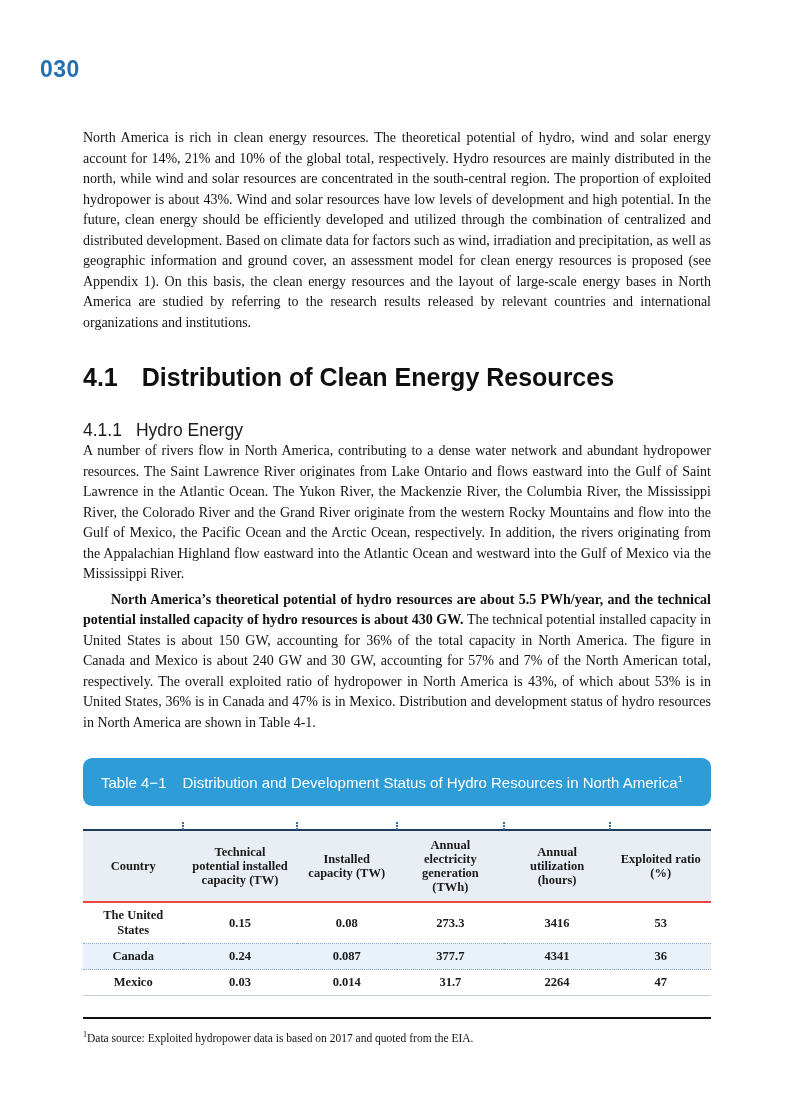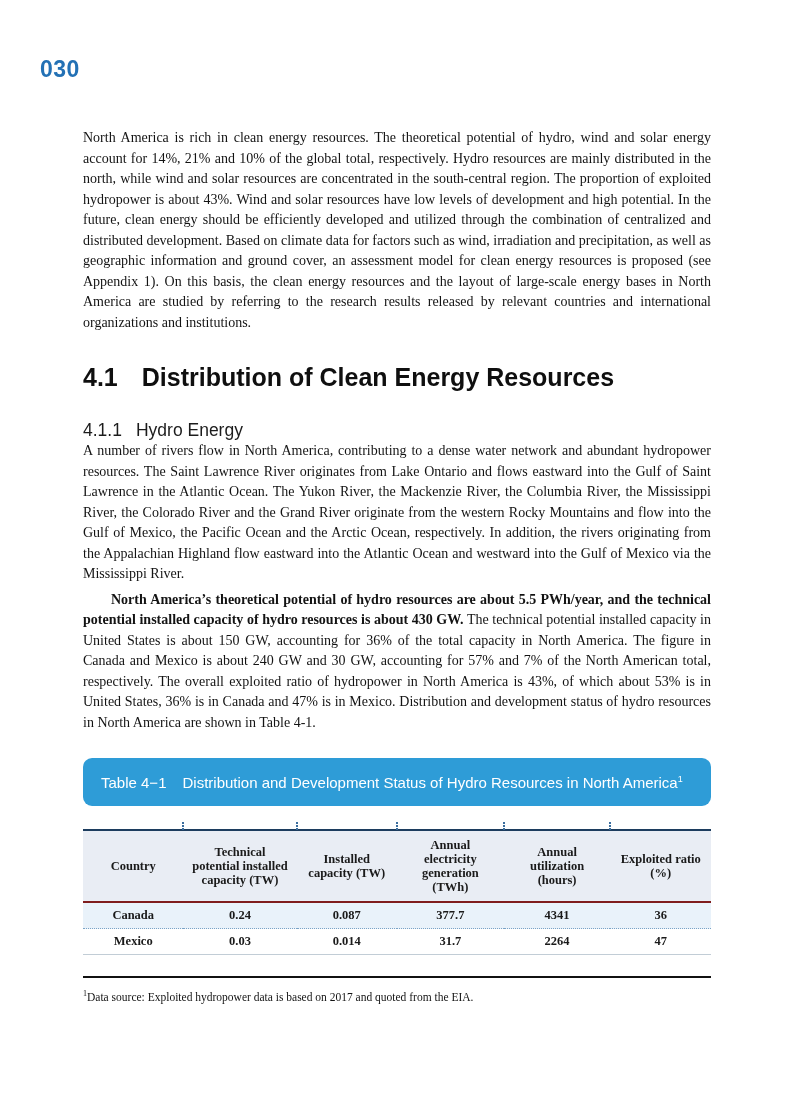--- a/index.html
+++ b/index.html
@@ -50,21 +50,21 @@
   }
   .caption-bar .cap-label { margin-right:16px; }
   .caption-bar sup { font-size:9px; vertical-align:super; line-height:0; }
 
   table.data-table {
     margin-top:23px; width:628px; border-collapse:collapse; table-layout:fixed;
     border-top:2px solid #1c3c5e; border-bottom:1px solid #c2cdd6;
     font-family:"Liberation Serif", serif; font-size:12.5px; font-weight:700;
   }
   thead th {
-    background:#e9edf4; border-bottom:2px solid #7f1d1d;
+    background:#e9edf4; border-bottom:2px solid #ef4444;
     padding:7px 6px; font-weight:700; line-height:14px;
     text-align:center; vertical-align:middle; position:relative;
     height:52px; color:#1a1a1a;
   }
   thead th:not(:first-child)::before {
     content:""; position:absolute; left:-1px; top:-9px; height:8px;
     border-left:2px dotted #3a6d9e;
   }
   tbody td {
     text-align:center; vertical-align:middle; padding:5px 4px;
@@ -116,20 +116,28 @@
         <tr>
           <th>Country</th>
           <th>Technical potential installed capacity (TW)</th>
           <th>Installed capacity (TW)</th>
           <th>Annual electricity generation (TWh)</th>
           <th>Annual utilization (hours)</th>
           <th>Exploited ratio (%)</th>
         </tr>
       </thead>
       <tbody>
+        <tr>
+          <td>The United States</td>
+          <td>0.15</td>
+          <td>0.08</td>
+          <td>273.3</td>
+          <td>3416</td>
+          <td>53</td>
+        </tr>
         <tr class="alt">
           <td>Canada</td>
           <td>0.24</td>
           <td>0.087</td>
           <td>377.7</td>
           <td>4341</td>
           <td>36</td>
         </tr>
         <tr>
           <td>Mexico</td>

